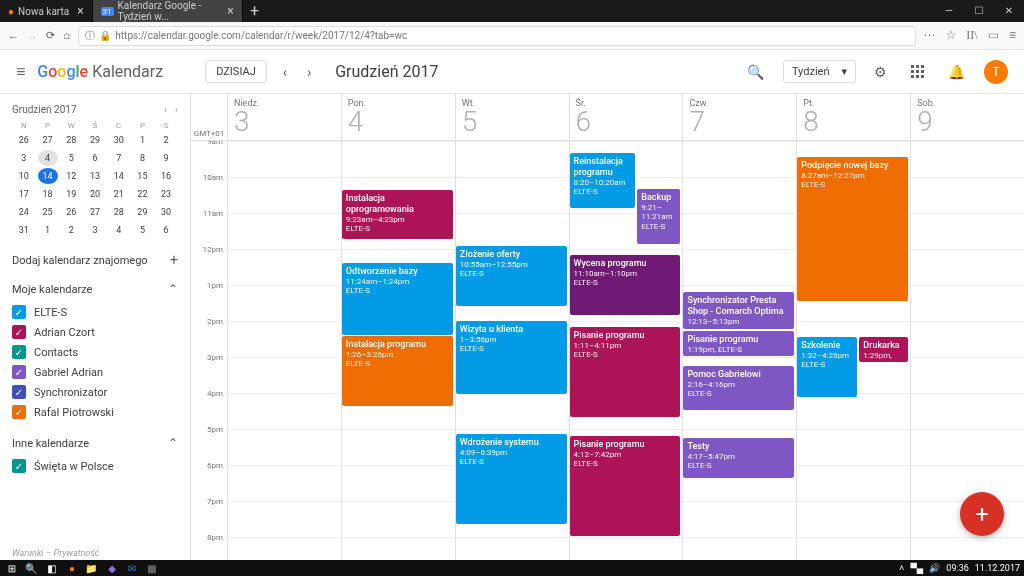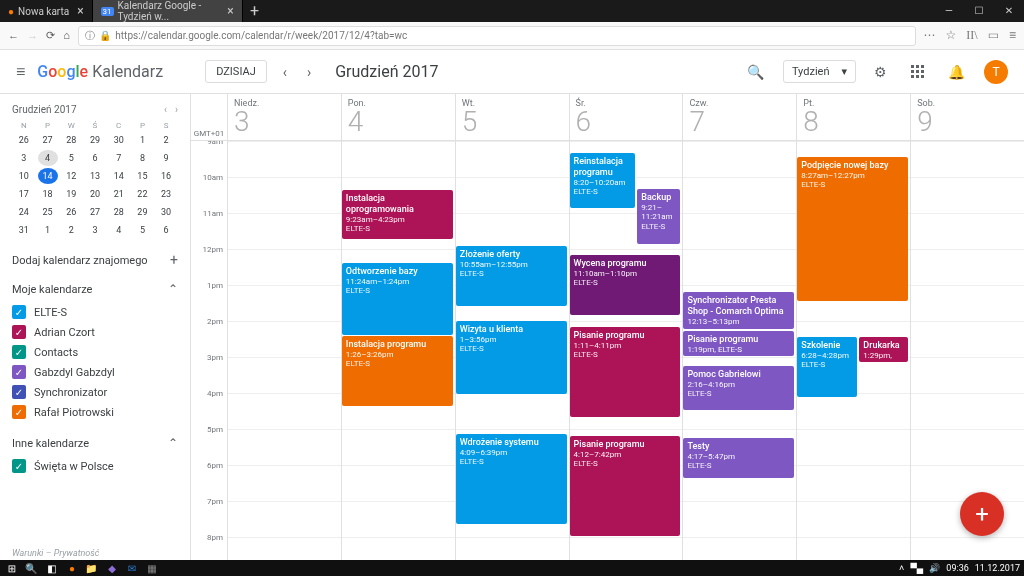--- a/index.html
+++ b/index.html
@@ -230,21 +230,21 @@
             <div class="cal-item">
               <div class="chk" style="background: rgb(173, 20, 87);">✓</div>
               <span>Adrian Czort</span>
             </div>
             <div class="cal-item">
               <div class="chk" style="background: rgb(0, 150, 136);">✓</div>
               <span>Contacts</span>
             </div>
             <div class="cal-item">
               <div class="chk" style="background: rgb(126, 87, 194);">✓</div>
-              <span>Gabzdyl Gabzdyl</span>
+              <span>Gabriel Adrian</span>
             </div>
             <div class="cal-item">
               <div class="chk" style="background: rgb(63, 81, 181);">✓</div>
               <span>Synchronizator</span>
             </div>
             <div class="cal-item">
               <div class="chk" style="background: rgb(239, 108, 0);">✓</div>
               <span>Rafał Piotrowski</span>
             </div>
           </div>
@@ -468,21 +468,21 @@
               <div class="hour-line" style="top: 324px;"></div>
               <div class="hour-line" style="top: 360px;"></div>
               <div class="hour-line" style="top: 396px;"></div>
               <div class="event" style="background: rgb(239, 108, 0); top: 16px; height: 144px; left: 0%; width: calc(100% - 2px);">
                 <div class="ev-title">Podpięcie nowej bazy</div>
                 <div class="ev-time">8:27am–12:27pm</div>
                 <div class="ev-loc">ELTE-S</div>
               </div>
               <div class="event" style="background: rgb(3, 155, 229); top: 196px; height: 60px; left: 0%; width: calc(55% - 2px);">
                 <div class="ev-title">Szkolenie</div>
-                <div class="ev-time">6:28–4:28pm</div>
+                <div class="ev-time">1:32–4:28pm</div>
                 <div class="ev-loc">ELTE-S</div>
               </div>
               <div class="event" style="background: rgb(173, 20, 87); top: 196px; height: 25px; left: 55%; width: calc(45% - 2px);">
                 <div class="ev-title">Drukarka</div>
                 <div class="ev-time">1:29pm, ELTE</div>
               </div>
             </div>
             <div class="day-col">
               <div class="hour-line" style="top: 0px;"></div>
               <div class="hour-line" style="top: 36px;"></div>

